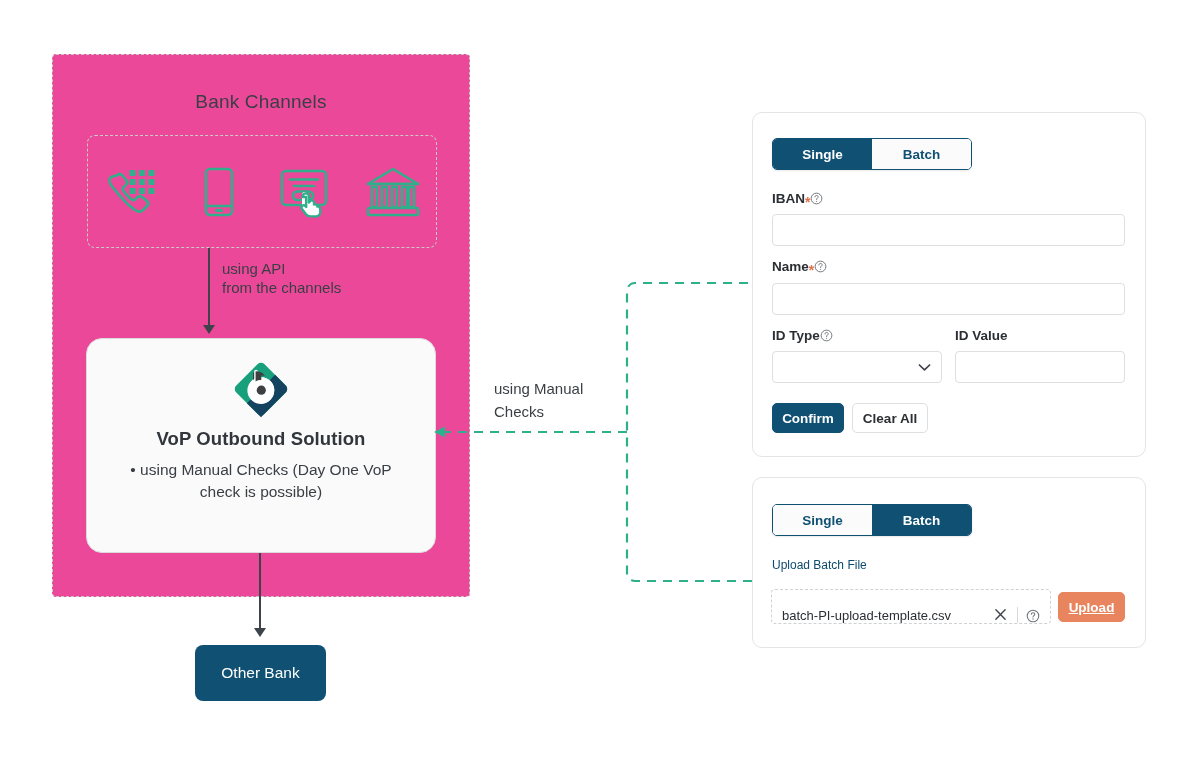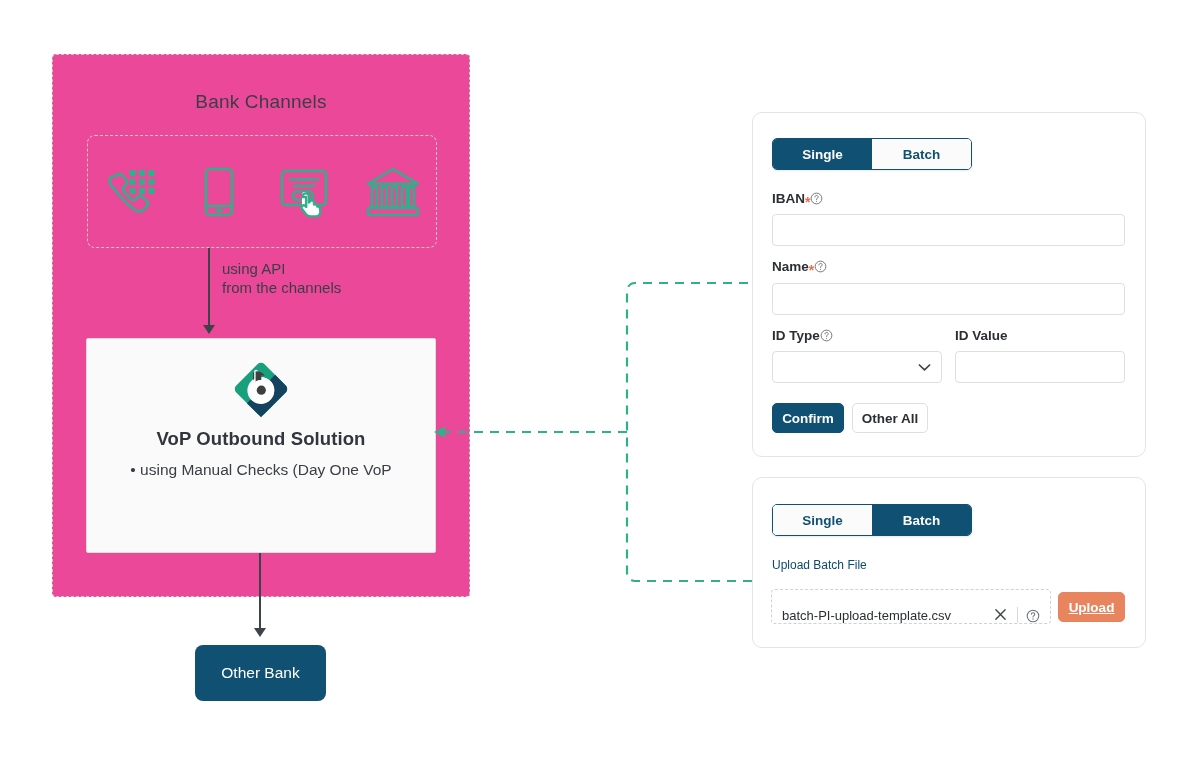--- a/index.html
+++ b/index.html
@@ -93,21 +93,21 @@
 
   
   #vop-card {
     position: absolute;
     left: 86px;
     top: 338px;
     width: 350px;
     height: 215px;
     background: #fafafa;
     border: 1.5px solid #dcdcdc;
-    border-radius: 2px;
+    border-radius: 16px;
     box-sizing: border-box;
     text-align: center;
   }
   #vop-logo {
     margin: 21px auto 0;
     width: 58px;
     height: 58px;
     position: relative;
   }
   #vop-title {
@@ -400,34 +400,37 @@
                  C28 22.8 26.8 23.1 25.8 23.7 L25.8 11.6
                  C25.8 10.6 25 9.8 24 9.8 C23 9.8 22.2 10.6 22.2 11.6 Z" fill="#ffffff"></path>
         <path d="M23.6 11.2 L23.6 21.5 C25.2 20.6 27.1 20.1 29.3 20.1
                  L29.3 13.6 C27.5 11.8 25.6 11 23.6 11.2 Z" fill="#3d3f41"></path>
         <circle cx="29.3" cy="30.2" r="4.6" fill="#3d3f41"></circle>
       </svg>
     </div>
     <div id="vop-title">VoP Outbound Solution</div>
     <div id="vop-bullets">
       <div>•  using Manual Checks (Day One VoP</div>
+      <div>check is possible)</div>
     </div>
   </div>
 
   <div id="ob-arrow"></div>
   <div id="ob-arrow-head"></div>
   <div id="other-bank">Other Bank</div>
 
   <svg id="manual-connector" viewBox="0 0 360 320">
     <g fill="none" stroke="#2fb08a" stroke-width="2.2" stroke-dasharray="9 7" stroke-linecap="butt">
       <path d="M360 13 H215 A8 8 0 0 0 207 21 V303 A8 8 0 0 0 215 311 H360"></path>
       <path d="M207 162 H18"></path>
     </g>
     <path d="M14 162 L25 156.6 L25 167.4 Z" fill="#2fb08a"></path>
   </svg>
+  <div id="manual-label">using Manual
+Checks</div>
 
   <div class="panel" id="panel-single"></div>
 
   <div class="seg-group" style="left:772px; top:138px;">
     <div class="seg on">Single</div>
     <div class="seg off">Batch</div>
   </div>
 
   <div class="field-label" style="left:772px; top:191px;">
     <span>IBAN</span>
@@ -472,21 +475,21 @@
       </svg>
     </span>
   </div>
 
   <div class="field-label" style="left:955px; top:328px;justify-content:center;">
     <span>ID Value</span>
   </div>
   <input class="text-input" style="left: 955px; top: 351px; width: 170px;" id="id-value-input" value="" placeholder="">
 
   <div class="btn" id="btn-confirm">Confirm</div>
-  <div class="btn" id="btn-clear">Other All</div>
+  <div class="btn" id="btn-clear">Clear All</div>
 
   <div class="panel" id="panel-batch"></div>
 
   <div class="seg-group" style="left:772px; top:504px;">
     <div class="seg off">Single</div>
     <div class="seg on">Batch</div>
   </div>
 
   <div id="upload-title">Upload Batch File</div>
 

